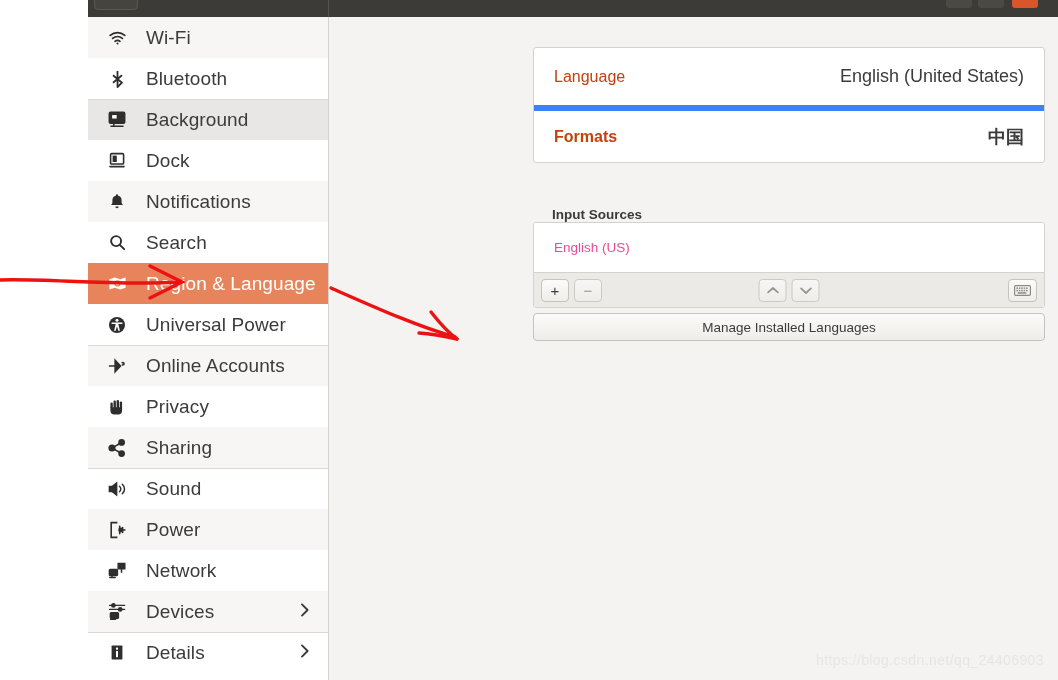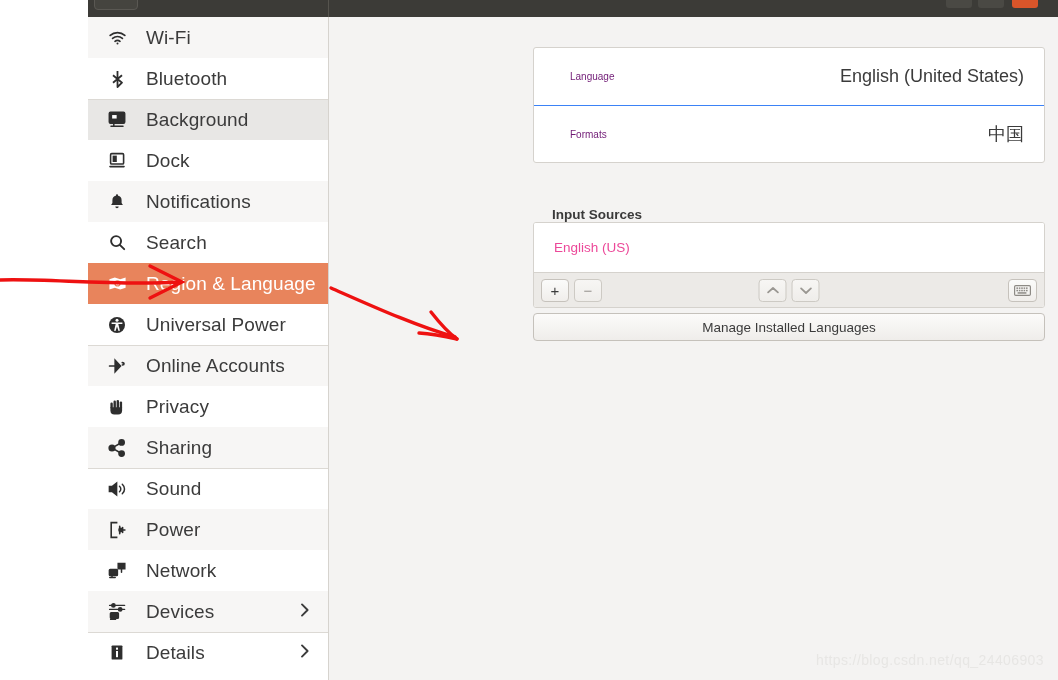--- a/index.html
+++ b/index.html
@@ -75,22 +75,22 @@
     background: #f4f3f2;
   }
   .panel {
     position: absolute; left: 203px; top: 30px; width: 512px;
     background: #ffffff; border: 1px solid #d5d2cd; border-radius: 3px;
   }
   .prow {
     height: 57px; display: flex; align-items: center;
     padding: 0 20px; justify-content: space-between;
   }
-  .prow + .prow { border-top: 1px solid #3b82f6; }
-  .prow-key { font-size: 10px; color: #701a75; margin-left: 16px; }
+  .prow + .prow { border-top: 6px solid #3b82f6; font-weight: bold; }
+  .prow-key { font-size: 16px; color: #c2410c; }
   .prow-val { font-size: 18px; color: #3b3b3b; }
 
   .sect-title {
     position: absolute; left: 203px; top: 190px;
     font-size: 13.5px; font-weight: bold; color: #3a3a3a; padding-left: 19px;
   }
 
   .is-box {
     position: absolute; left: 203px; top: 205px; width: 512px;
     border: 1px solid #d5d2cd; border-radius: 3px; overflow: hidden;

